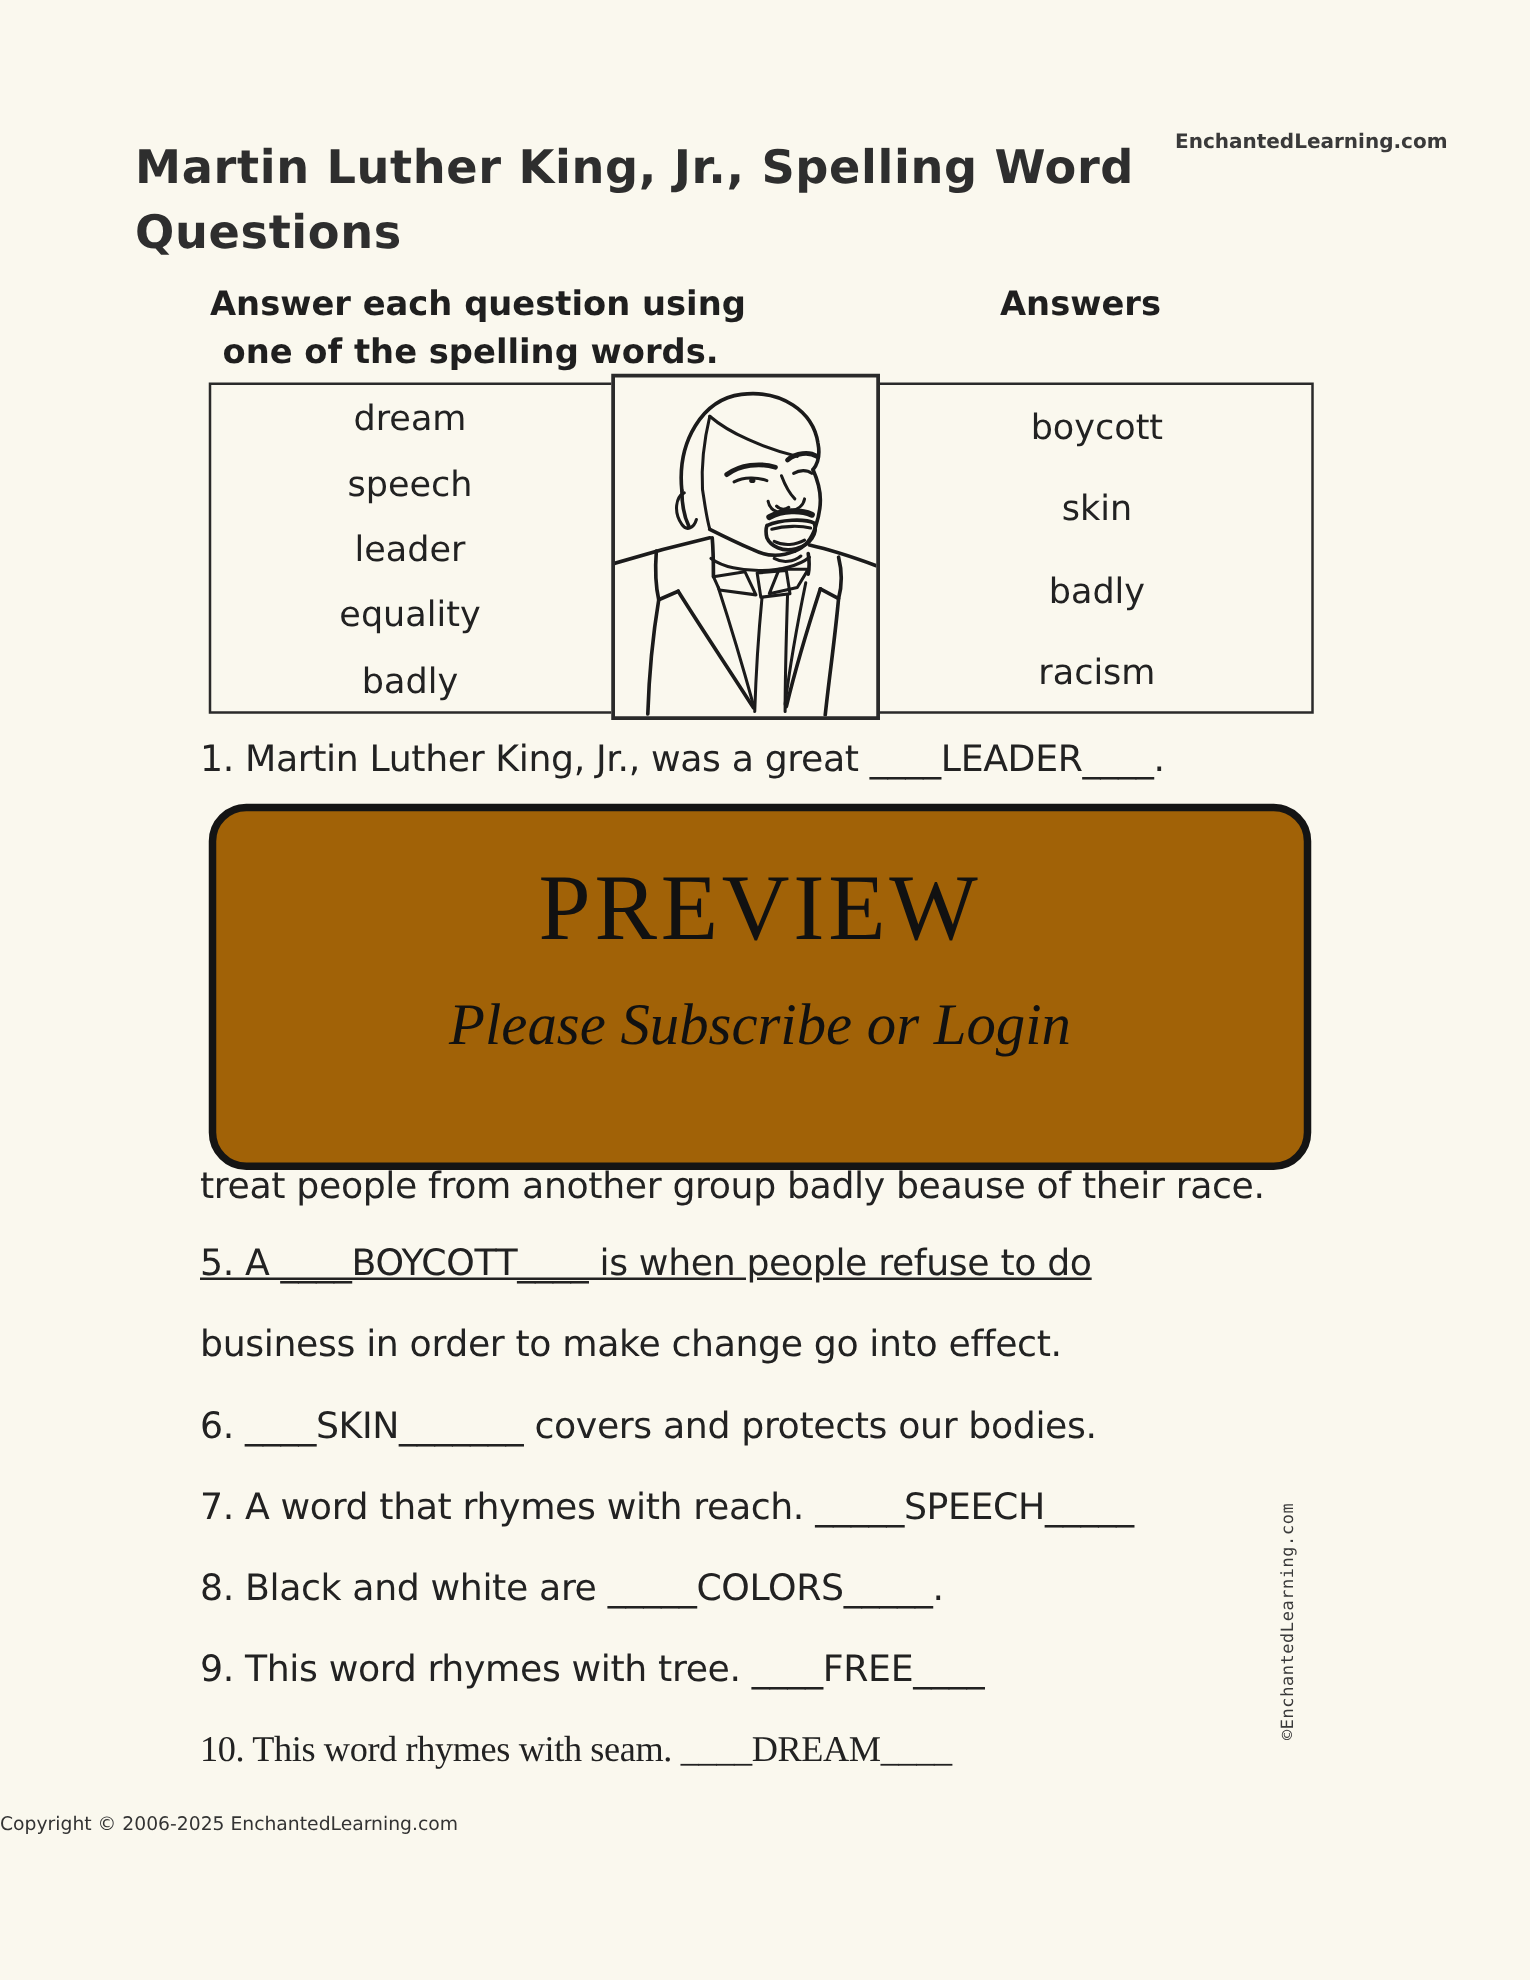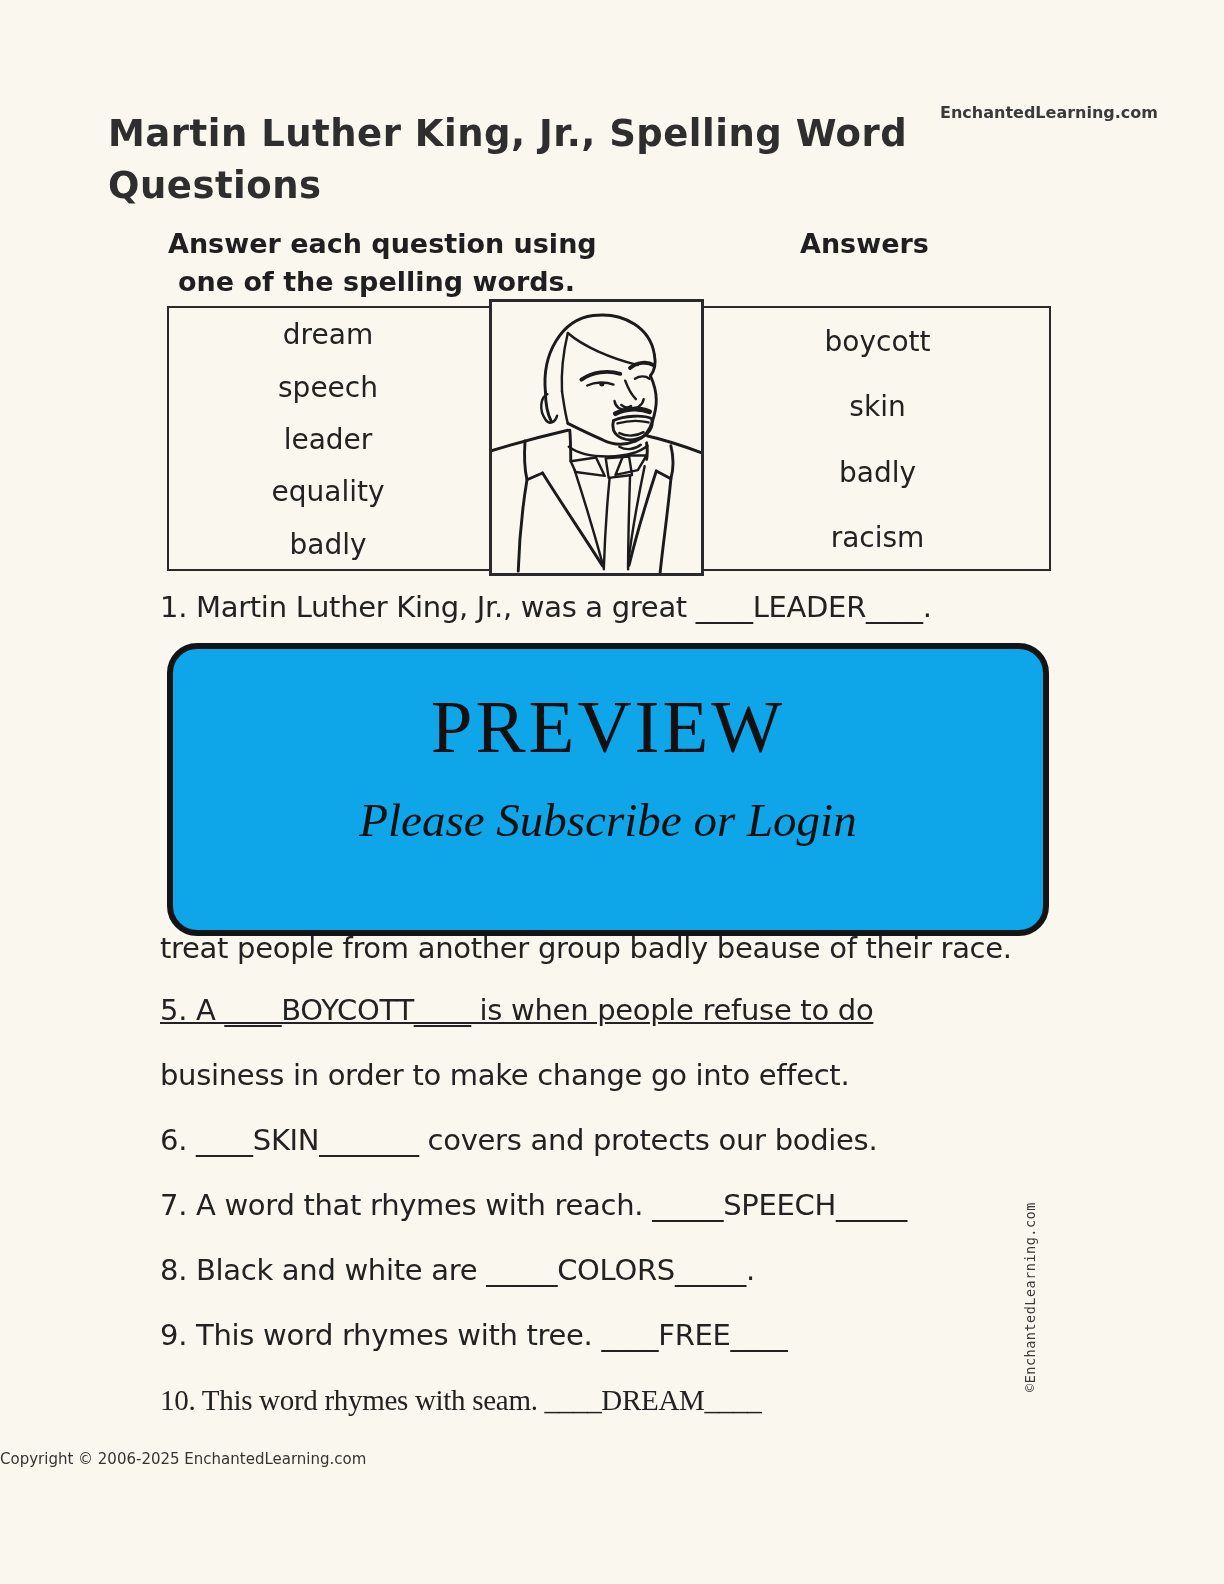--- a/index.html
+++ b/index.html
@@ -18,21 +18,21 @@
   .img-box{left:489px;top:299px;width:215px;height:277px;border:3px solid #2a2a2a;box-sizing:border-box;background:#faf8ee;z-index:2;}
   .word-col{top:309px;height:262px;display:flex;flex-direction:column;justify-content:space-around;text-align:center;font-size:28px;color:#222;z-index:1;}
   .word-col .w{line-height:1;}
   .col-left{left:169px;width:318px;}
   .col-right{left:706px;width:343px;}
   
   .q{left:160px;font-size:29px;color:#222;white-space:nowrap;letter-spacing:-0.3px;}
   
   .preview-box{
     left:167px;top:643px;width:882px;height:293px;box-sizing:border-box;
-    background:#0ea5e9;border:6px solid #141414;border-radius:30px;z-index:3;
+    background:#a16207;border:6px solid #141414;border-radius:30px;z-index:3;
     display:flex;flex-direction:column;align-items:center;
   }
   .preview-title{
     margin-top:38px;font-family:"Liberation Serif","DejaVu Serif",serif;
     font-size:75px;line-height:80px;color:#111;letter-spacing:3px;font-weight:500;
   }
   .preview-sub{
     margin-top:28px;font-family:"Liberation Serif","DejaVu Serif",serif;
     font-style:italic;font-size:47px;line-height:50px;color:#111;
   }

